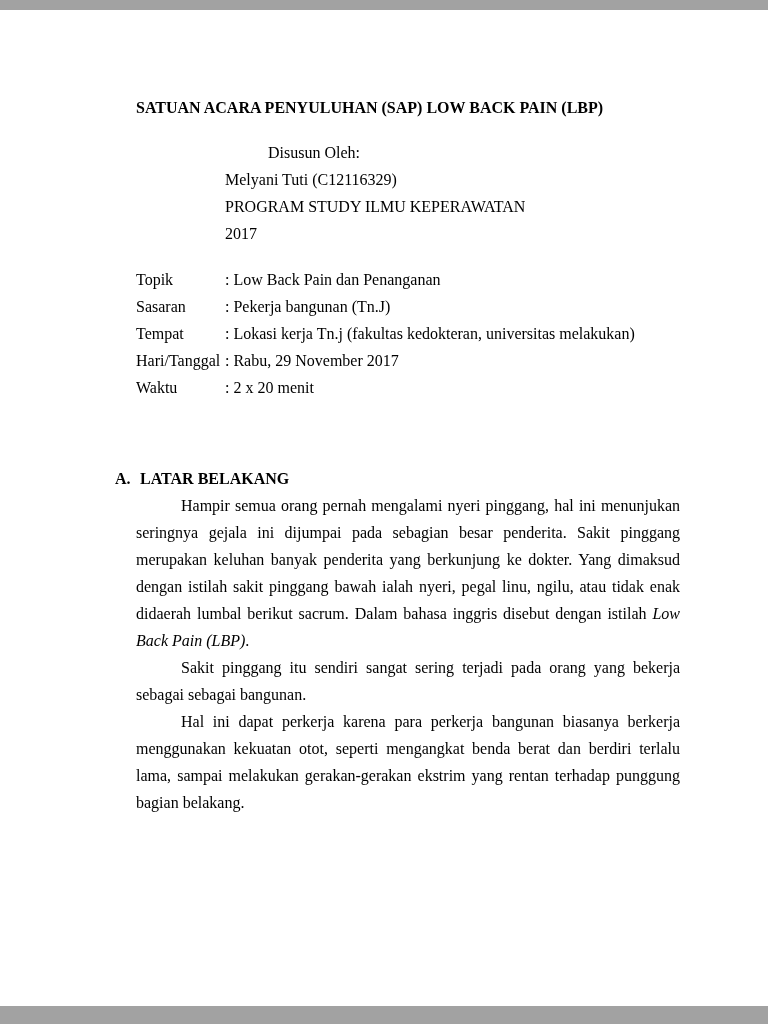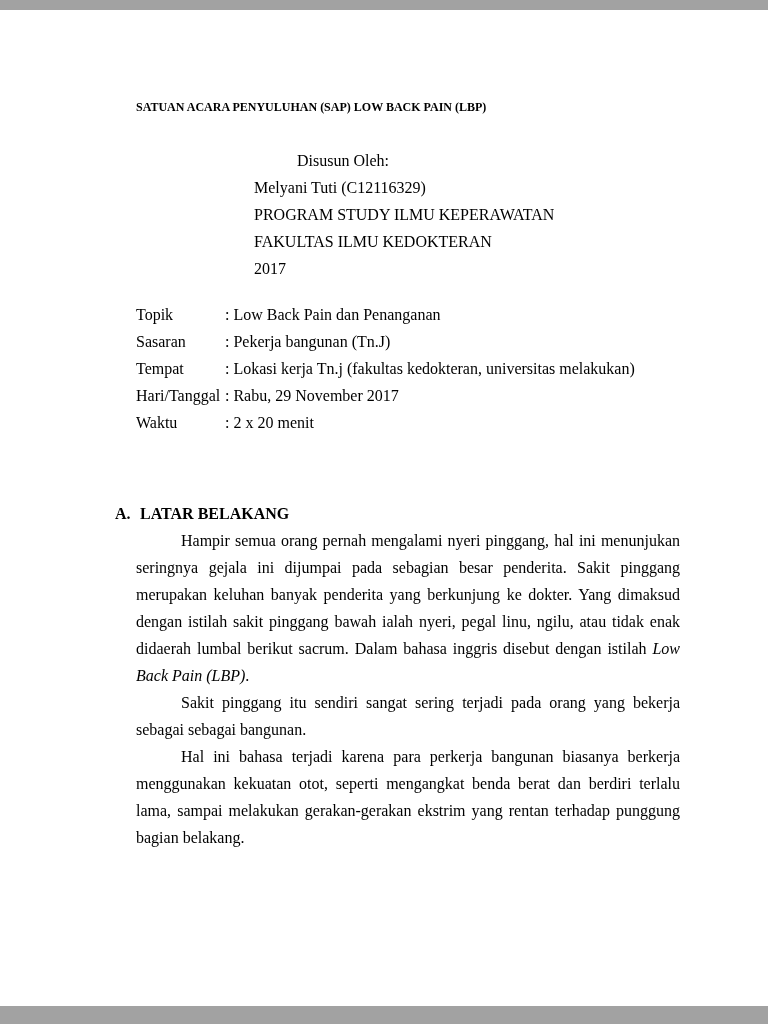--- a/index.html
+++ b/index.html
@@ -19,26 +19,26 @@
     width: 768px;
     height: 996px;
     background: #ffffff;
     color: #000000;
     font-size: 16px;
     line-height: 27px;
     padding: 84px 88px 0 136px;
     overflow: hidden;
   }
   .doc-title {
-    font-size: 12px;
+    font-size: 16px;
     font-weight: 700;
-    margin-bottom: 26px;
+    margin-bottom: 18px;
     white-space: nowrap;
   }
-  .author-block { margin-left: 118px; }
+  .author-block { margin-left: 89px; }
   .author-block .disusun { padding-left: 43px; }
   .details { margin-top: 19px; }
   .detail-row { display: flex; }
   .detail-label { width: 89px; flex-shrink: 0; }
   .detail-value { flex: 1; white-space: nowrap; }
   .section-heading {
     margin-top: 64px;
     margin-left: -21px;
     font-weight: 700;
   }
@@ -55,21 +55,20 @@
 
 <div class="viewer">
   <div class="page">
 
     <h1 class="doc-title">SATUAN ACARA PENYULUHAN (SAP) LOW BACK PAIN (LBP)</h1>
 
     <div class="author-block">
       <div class="disusun">Disusun Oleh:</div>
       <div>Melyani Tuti (C12116329)</div>
       <div>PROGRAM STUDY ILMU KEPERAWATAN</div>
-      <div>FAKULTAS ILMU KEDOKTERAN</div>
       <div>2017</div>
     </div>
 
     <div class="details">
       <div class="detail-row">
         <span class="detail-label">Topik</span>
         <span class="detail-value">: Low Back Pain dan Penanganan</span>
       </div>
       <div class="detail-row">
         <span class="detail-label">Sasaran</span>
@@ -89,17 +88,17 @@
       </div>
     </div>
 
     <div class="section-heading">
       <span class="marker">A.</span><span>LATAR BELAKANG</span>
     </div>
 
     <div class="body-text">
       <p><span>Hampir semua orang pernah mengalami nyeri pinggang, hal ini menunjukan seringnya gejala ini dijumpai pada sebagian besar penderita. Sakit pinggang merupakan keluhan banyak penderita yang berkunjung ke dokter. Yang dimaksud dengan istilah sakit pinggang bawah ialah nyeri, pegal linu, ngilu, atau tidak enak didaerah lumbal berikut sacrum. Dalam bahasa inggris disebut dengan istilah </span><em>Low Back Pain (LBP)</em><span>.</span></p>
       <p>Sakit pinggang itu sendiri sangat sering terjadi pada orang yang bekerja sebagai sebagai bangunan.</p>
-      <p>Hal ini bahasa terjadi karena para perkerja bangunan biasanya berkerja menggunakan kekuatan otot, seperti mengangkat benda berat dan berdiri terlalu lama, sampai melakukan gerakan-gerakan ekstrim yang rentan terhadap punggung bagian belakang.</p>
+      <p>Hal ini dapat perkerja karena para perkerja bangunan biasanya berkerja menggunakan kekuatan otot, seperti mengangkat benda berat dan berdiri terlalu lama, sampai melakukan gerakan-gerakan ekstrim yang rentan terhadap punggung bagian belakang.</p>
     </div>
 
   </div>
 </div>
 
 </body></html>

